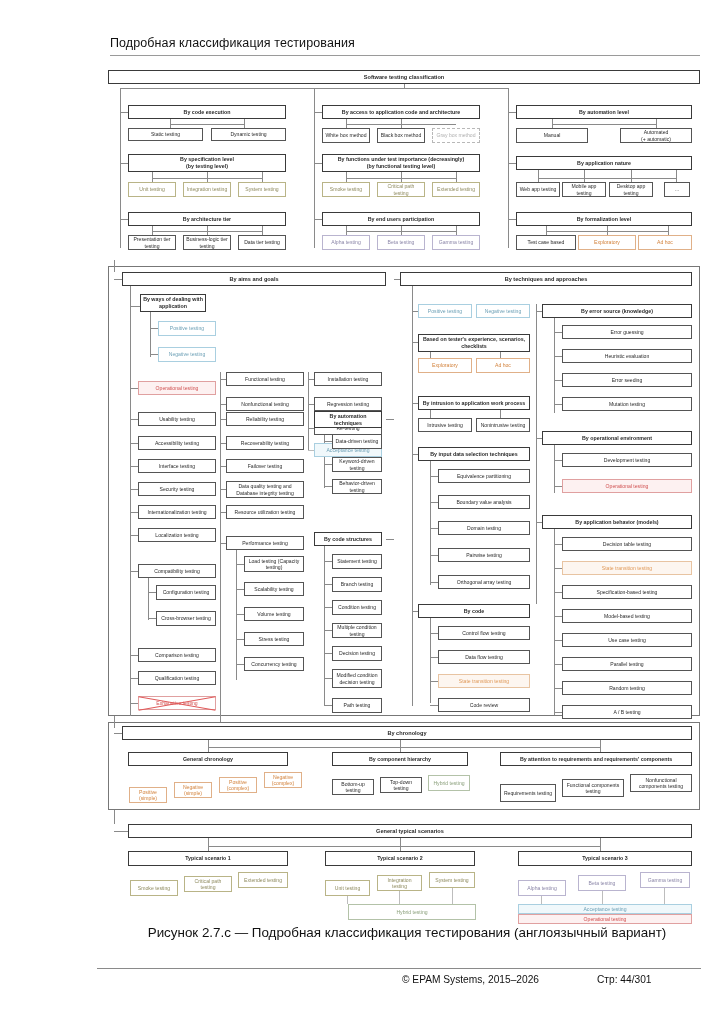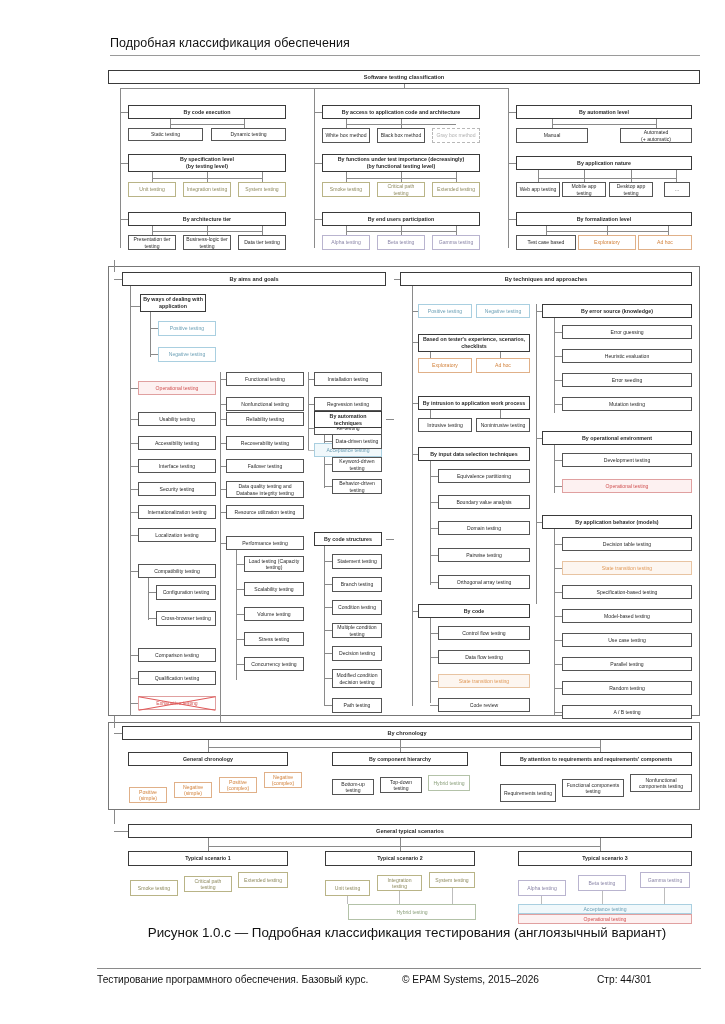--- a/index.html
+++ b/index.html
@@ -56,21 +56,21 @@
   .lnh{height:1px;}
   .ln-l{background:#bdbdbd;}
 
   
   .xmark{position:absolute;z-index:6;pointer-events:none;}
   .xmark i{position:absolute;left:0;top:50%;width:100%;height:1px;background:#e05a5a;transform-origin:center;display:block;}
 </style>
 </head>
 <body>
 
-<div id="page-title">Подробная классификация обеспечения</div>
+<div id="page-title">Подробная классификация тестирования</div>
 <div id="title-rule"></div>
 
 <div id="diagram">
 
   <div class="nd hdr big" style="left:8px;top:4px;width:592px;height:14px;">Software testing classification</div>
 
   <div class="frame" style="left:8px;top:22px;width:592px;height:172px;border-color:#ffffff;"></div>
 
   <div class="ln lnv" style="left:20px;top:22px;height:160px;"></div>
   <div class="ln lnv" style="left:214px;top:22px;height:160px;"></div>
@@ -456,19 +456,18 @@
   <div class="nd c-purple" style="left:478px;top:809px;width:48px;height:16px;">Beta testing</div>
   <div class="nd c-purple" style="left:540px;top:806px;width:50px;height:16px;">Gamma testing</div>
   <div class="nd c-blue-f" style="left:418px;top:838px;width:174px;height:10px;">Acceptance testing</div>
   <div class="nd c-red" style="left:418px;top:848px;width:174px;height:10px;">Operational testing</div>
   <div class="ln lnv ln-l" style="left:441px;top:830px;height:8px;"></div>
   <div class="ln lnv ln-l" style="left:502px;top:825px;height:13px;"></div>
   <div class="ln lnv ln-l" style="left:564px;top:822px;height:16px;"></div>
 
 </div>
 
-<div id="caption">Рисунок 1.0.c — Подробная классификация тестирования (англоязычный вариант)</div>
+<div id="caption">Рисунок 2.7.c — Подробная классификация тестирования (англоязычный вариант)</div>
 <div id="footer-rule"></div>
 <div id="footer">
-  <span class="f-left">Тестирование программного обеспечения. Базовый курс.</span>
   <span class="f-mid">© EPAM Systems, 2015–2026</span>
   <span class="f-right">Стр: 44/301</span>
 </div>
 
 </body></html>

